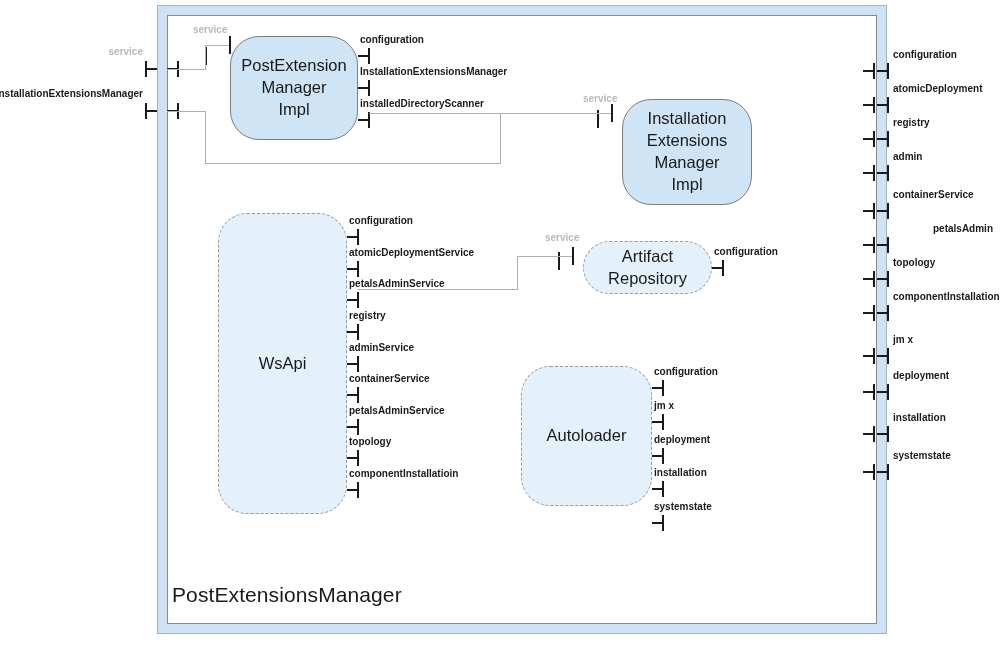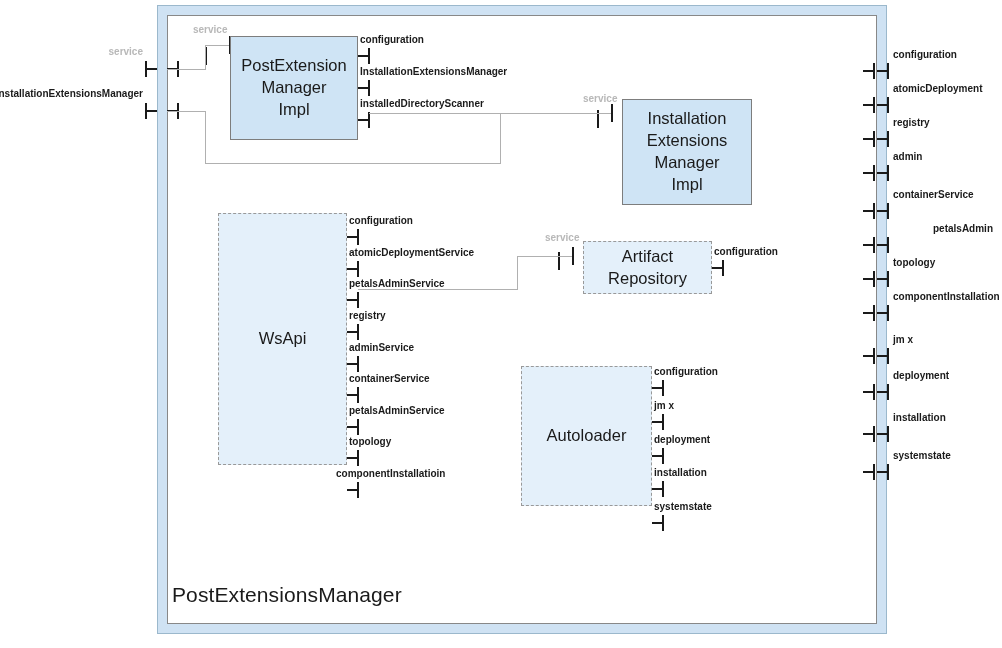--- a/index.html
+++ b/index.html
@@ -48,20 +48,21 @@
   .component {
     position: absolute;
     box-sizing: border-box;
     display: flex;
     align-items: center;
     justify-content: center;
     text-align: center;
     font-size: 16.5px;
     color: #1a1a1a;
     line-height: 1.33;
+    border-radius: 29px;
   }
   .component.solid {
     background: #cfe4f5;
     border: 1px solid #7d7d7d;
   }
   .component.dashed {
     background: #e4f0fa;
     border: 1px dashed #999999;
   }
 
@@ -295,34 +296,34 @@
       <div class="port-label" style="left: 360px; top: 67px;">InstallationExtensionsManager</div>
       <div class="port-label" style="left: 360px; top: 99px;">installedDirectoryScanner</div>
       <div class="component solid" style="left: 622px; top: 99px; width: 130px; height: 106px; background: rgb(207, 228, 245);">
         <div>
           <div>Installation</div>
           <div>Extensions</div>
           <div>Manager</div>
           <div>Impl</div>
         </div>
       </div>
-      <div class="component dashed" style="left: 218px; top: 213px; width: 129px; height: 252px; background: rgb(228, 240, 250);">
+      <div class="component dashed" style="left: 218px; top: 213px; width: 129px; height: 301px; background: rgb(228, 240, 250);">
         <div>
           <div>WsApi</div>
         </div>
       </div>
       <div class="port-label" style="left: 349px; top: 216px;">configuration</div>
       <div class="port-label" style="left: 349px; top: 248px;">atomicDeploymentService</div>
       <div class="port-label" style="left: 349px; top: 279px;">petalsAdminService</div>
       <div class="port-label" style="left: 349px; top: 311px;">registry</div>
       <div class="port-label" style="left: 349px; top: 343px;">adminService</div>
       <div class="port-label" style="left: 349px; top: 374px;">containerService</div>
       <div class="port-label" style="left: 349px; top: 406px;">petalsAdminService</div>
       <div class="port-label" style="left: 349px; top: 437px;">topology</div>
-      <div class="port-label" style="left: 336px; top: 469px;">componentInstallatioin</div>
+      <div class="port-label" style="left: 349px; top: 469px;">componentInstallatioin</div>
       <div class="component dashed" style="left: 583px; top: 241px; width: 129px; height: 53px; background: rgb(228, 240, 250);">
         <div>
           <div>Artifact</div>
           <div>Repository</div>
         </div>
       </div>
       <div class="port-label" style="left: 714px; top: 247px;">configuration</div>
       <div class="component dashed" style="left: 521px; top: 366px; width: 131px; height: 140px; background: rgb(228, 240, 250);">
         <div>
           <div>Autoloader</div>

